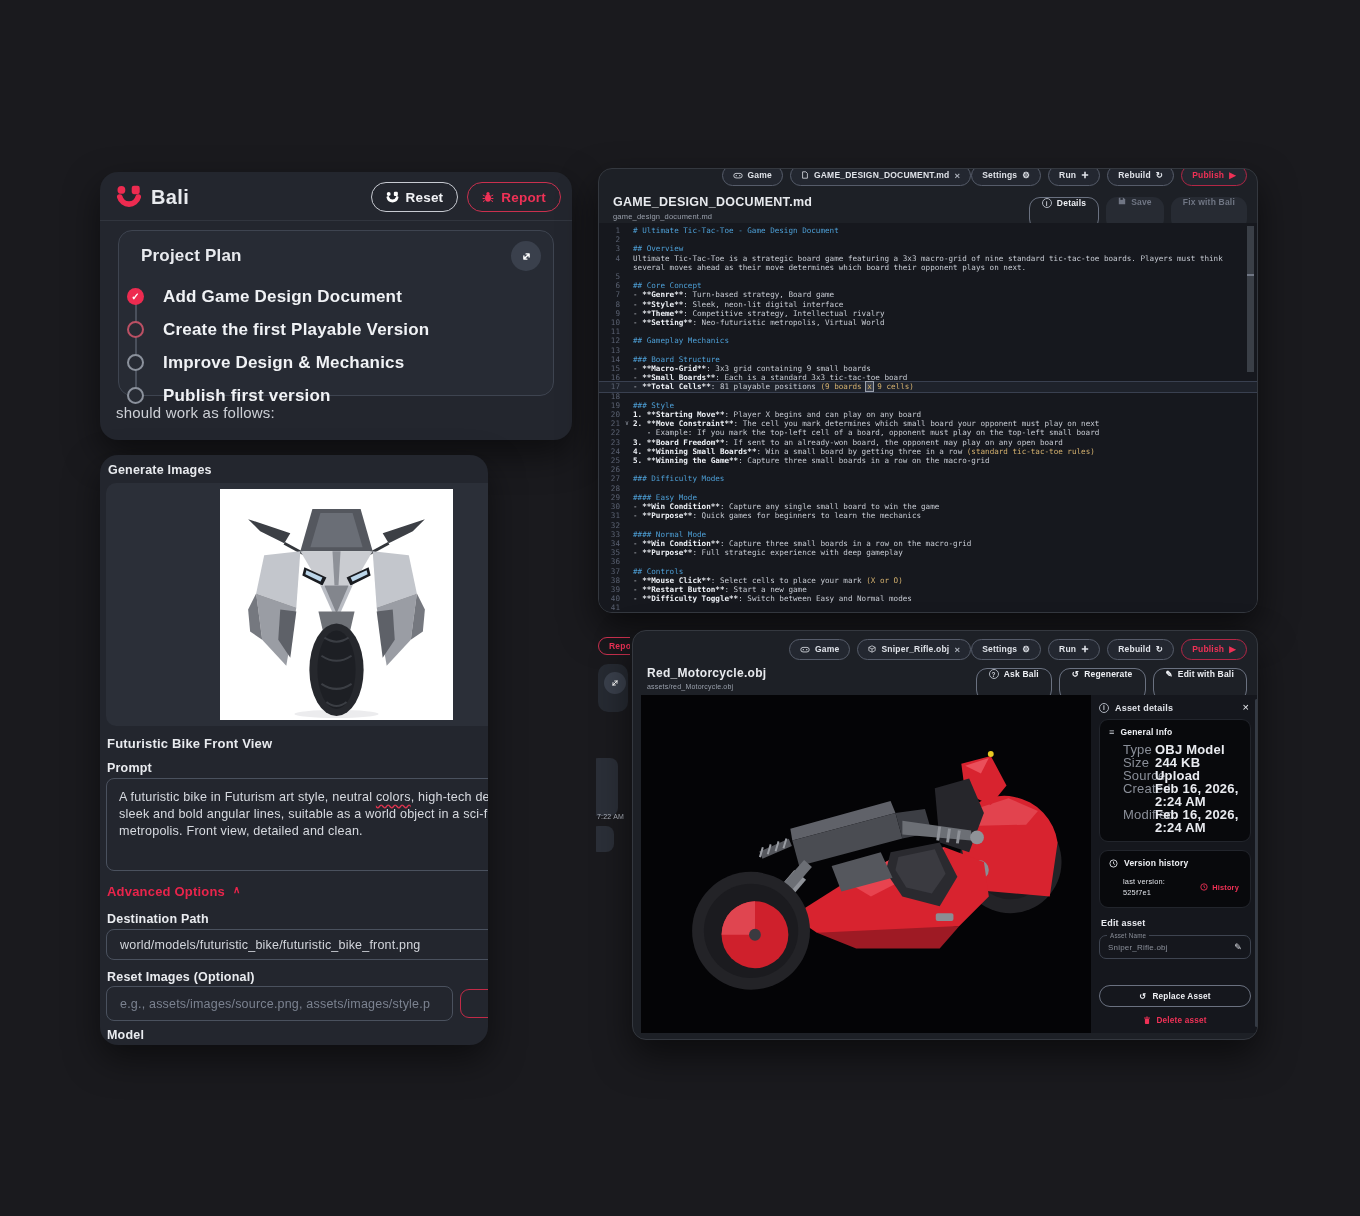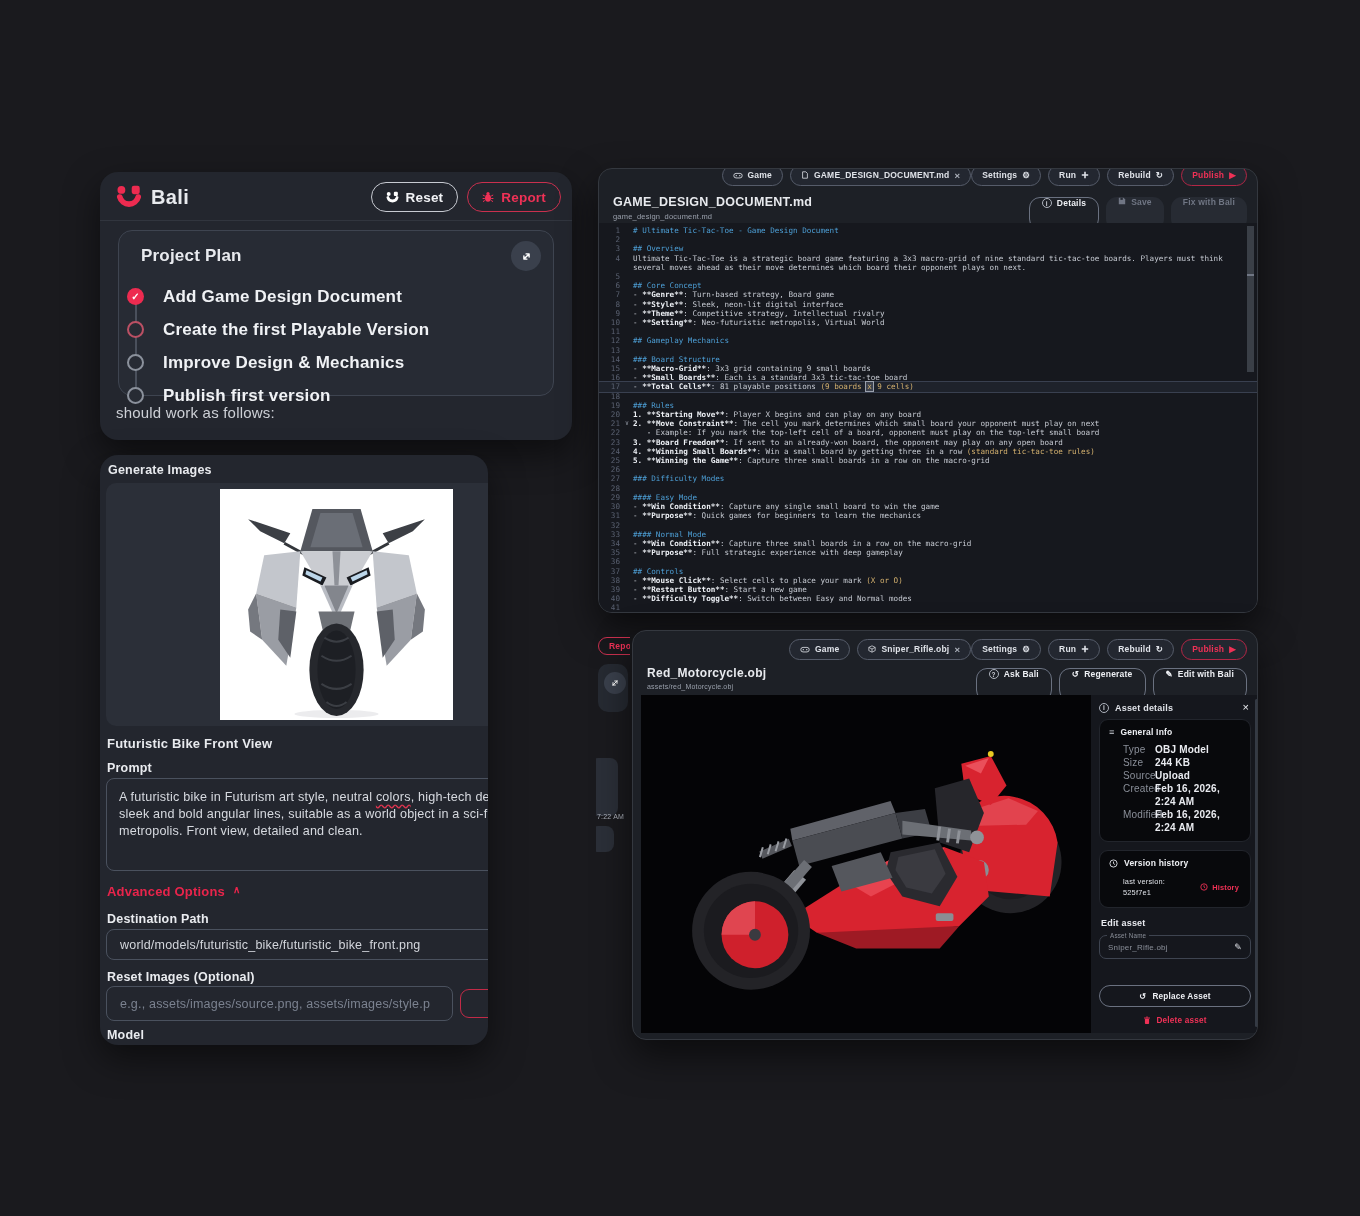--- a/index.html
+++ b/index.html
@@ -101,21 +101,21 @@
   .canvas3d{position:absolute;left:8px;top:64px;width:450px;height:338px;background:#040406}
   .sidebar{position:absolute;left:458px;top:64px;width:168px;height:338px;background:#15171d}
   .sb-scroll{position:absolute;right:1px;top:4px;width:3px;height:328px;background:#343a44;border-radius:2px}
   .sb-head{display:flex;align-items:center;justify-content:space-between;padding:7px 10px 6px 8px}
   .sb-title{display:flex;gap:6px;align-items:center;font-size:9px;font-weight:700;color:#dfe2e8}
   .circle-i{width:10px;height:10px;border:1px solid #aeb3bd;border-radius:50%;font-size:6.5px;display:inline-flex;align-items:center;justify-content:center;color:#cfd3da;flex:none}
   .sb-close{color:#eef0f4;font-size:11px;line-height:1}
   .sb-card{margin:0 8px 8px;background:#08090c;border:1px solid #22252c;border-radius:9px;padding:7px 9px}
   .sb-card-title{display:flex;gap:6px;align-items:center;font-size:8.5px;font-weight:800;color:#eef0f4;margin-bottom:6px}
   .menu-glyph{font-size:9px;color:#cfd3da}
-  .info-row{display:flex;font-size:10px;line-height:13px}
+  .info-row{display:flex;font-size:13px;line-height:13px}
   .info-label{width:46px;color:#8a8f99;padding-left:14px;flex:none}
   .info-value{color:#e9ebf0;font-weight:700}
   .vh-row{display:flex;justify-content:space-between;align-items:center;padding:2px 2px 2px 14px}
   .vh-left{font-size:7.4px;color:#dfe2e8;line-height:11px}
   .history-link{color:#ef3156;font-weight:800;font-size:7.4px;display:flex;gap:4px;align-items:center}
   .edit-title{font-size:9px;font-weight:700;margin:10px 10px 7px;color:#e9ebf0}
   .name-field{position:relative;margin:0 8px;border:1px solid #3e4450;border-radius:7px;height:24px;display:flex;align-items:center;justify-content:space-between;padding:0 8px}
   .name-label{position:absolute;top:-4px;left:7px;background:#15171d;padding:0 3px;font-size:6.3px;color:#8a8f99}
   .name-value{font-size:8px;color:#8a8f99}
   .pencil{color:#dfe2e8;font-size:9px}
@@ -417,21 +417,21 @@
         <span class="ct">- <span class="tb">**Total Cells**</span>: 81 playable positions <span class="ty">(9 boards <span class="sel">x</span> 9 cells)</span></span>
       </div>
       <div class="cl">
         <span class="ln">18</span>
         <span class="fd"></span>
         <span class="ct"></span>
       </div>
       <div class="cl">
         <span class="ln">19</span>
         <span class="fd"></span>
-        <span class="ct"><span class="th">### Rules</span></span>
+        <span class="ct"><span class="th">### Style</span></span>
       </div>
       <div class="cl">
         <span class="ln">20</span>
         <span class="fd"></span>
         <span class="ct"><span class="tb">1.</span> <span class="tb">**Starting Move**</span>: Player X begins and can play on any board</span>
       </div>
       <div class="cl">
         <span class="ln">21</span>
         <span class="fd">∨</span>
         <span class="ct"><span class="tb">2.</span> <span class="tb">**Move Constraint**</span>: The cell you mark determines which small board your opponent must play on next</span>

